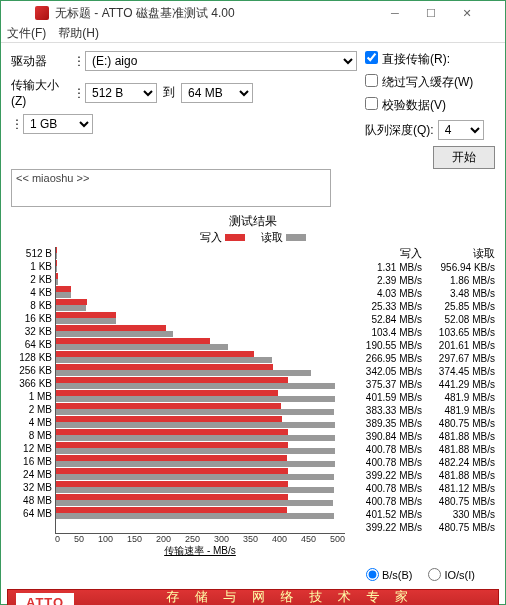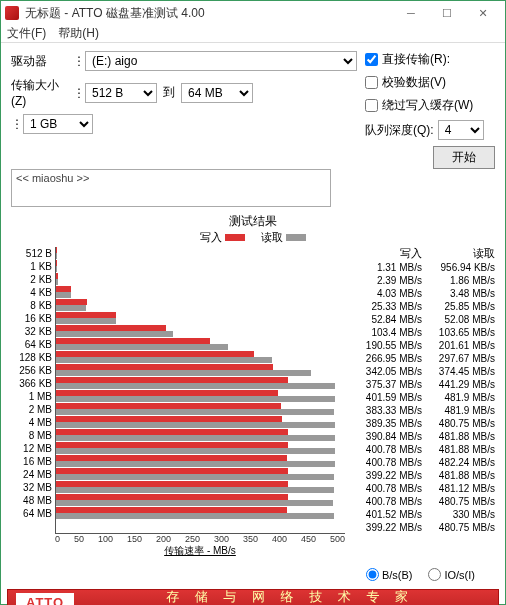--- a/index.html
+++ b/index.html
@@ -1,34 +1,34 @@
 <!DOCTYPE html>
 <html><head>
 <meta charset="utf-8">
 <style>
 * { box-sizing: border-box; margin: 0; padding: 0; font-family: "Microsoft YaHei", "Segoe UI", sans-serif; }
 body { background: #f0f0f0; width: 506px; height: 605px; overflow: hidden; }
 .window { width: 506px; height: 605px; background: #fff; border: 1px solid #3a9a5e; display: flex; flex-direction: column; }
-.titlebar { height: 28px; background: #fff; display: flex; align-items: center; padding: 0 4px; font-size: 12px; color: #333; }
+.titlebar { height: 28px; background: #fff; display: flex; align-items: center; padding: 0 20px; font-size: 12px; color: #333; margin-left: 14px; }
 .titlebar .icon { width: 14px; height: 14px; background: linear-gradient(135deg,#d33,#a11); margin-right: 6px; border-radius: 2px; }
 .titlebar .title { flex: 1; }
 .win-controls { display: flex; }
 .win-controls div { width: 36px; height: 24px; display: flex; align-items: center; justify-content: center; color: #666; font-size: 11px; cursor: default; }
 .menubar { height: 22px; display: flex; align-items: center; padding: 0 6px; font-size: 12px; gap: 12px; border-bottom: 1px solid #ddd; }
 .menubar span { color: #333; }
 .content { padding: 8px 10px 4px 10px; flex: 1; display: flex; flex-direction: column; }
 .top-grid { display: flex; gap: 8px; }
 .settings-left { flex: 1; }
 .settings-right { width: 130px; }
 .row { display: flex; align-items: center; margin-bottom: 6px; font-size: 12px; }
 .row label { width: 62px; color: #000; }
 .sep { width: 12px; text-align: center; }
 select, input[type=text] { border: 1px solid #aaa; font-size: 12px; padding: 1px 2px; background: #fff; height: 20px; }
 .wide { flex: 1; }
-.chk { display: flex; align-items: center; gap: 4px; font-size: 12px; margin-bottom: 6px; }
+.chk { display: flex; align-items: flex-start; gap: 4px; font-size: 12px; margin-bottom: 6px; }
 .chk input { width: 13px; height: 13px; }
 .qd-row { display: flex; align-items: center; gap: 4px; font-size: 12px; margin-bottom: 6px; }
 .start-btn { float: right; padding: 2px 18px; border: 1px solid #888; background: #e8e8e8; font-size: 12px; }
 .desc-box { width: 320px; height: 38px; border: 1px solid #aaa; padding: 2px 4px; font-size: 11px; color: #444; margin-bottom: 4px; resize: none; overflow: auto; }
 .results-title { text-align: center; font-size: 12px; margin-top: 2px; }
 .legend { display: flex; justify-content: center; gap: 16px; font-size: 11px; align-items: center; margin-bottom: 2px; }
 .legend .sw { width: 20px; height: 7px; display: inline-block; margin-left: 3px; }
 .sw-write { background: #d33; }
 .sw-read { background: #999; }
 .chart-area { display: flex; font-size: 10px; }
@@ -89,25 +89,25 @@
           <select style="width:70px"><option>1 GB</option></select>
         </div>
       </div>
       <div class="settings-right">
         <div class="chk">
             <input type="checkbox" checked="" style="">
             <span>直接传输(R):</span>
           </div>
         <div class="chk">
             <input type="checkbox" style="">
-            <span>校验数据(V)</span>
+            <span>绕过写入缓存(W)</span>
           </div>
         <div class="chk">
             <input type="checkbox" style="">
-            <span>绕过写入缓存(W)</span>
+            <span>校验数据(V)</span>
           </div>
         <div class="qd-row">
             <span>队列深度(Q):</span>
             <select style="width:46px"><option>4</option></select>
           </div>
         <button class="start-btn">开始</button>
       </div>
     </div>
     <textarea class="desc-box" style="">&lt;&lt; miaoshu &gt;&gt;</textarea>
     <div class="results-title">测试结果</div>

